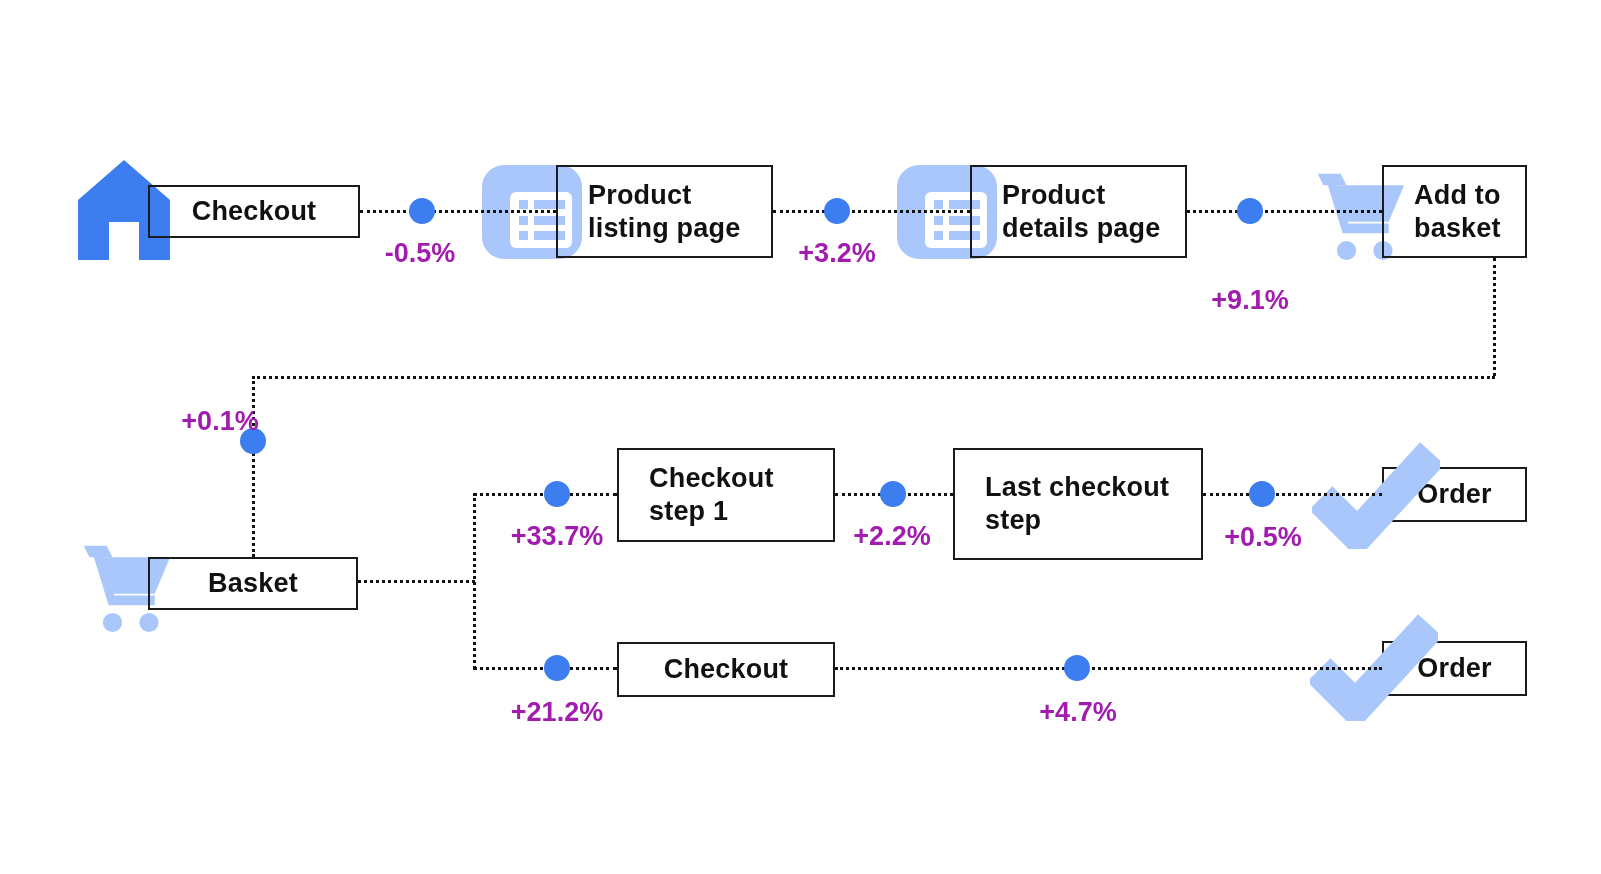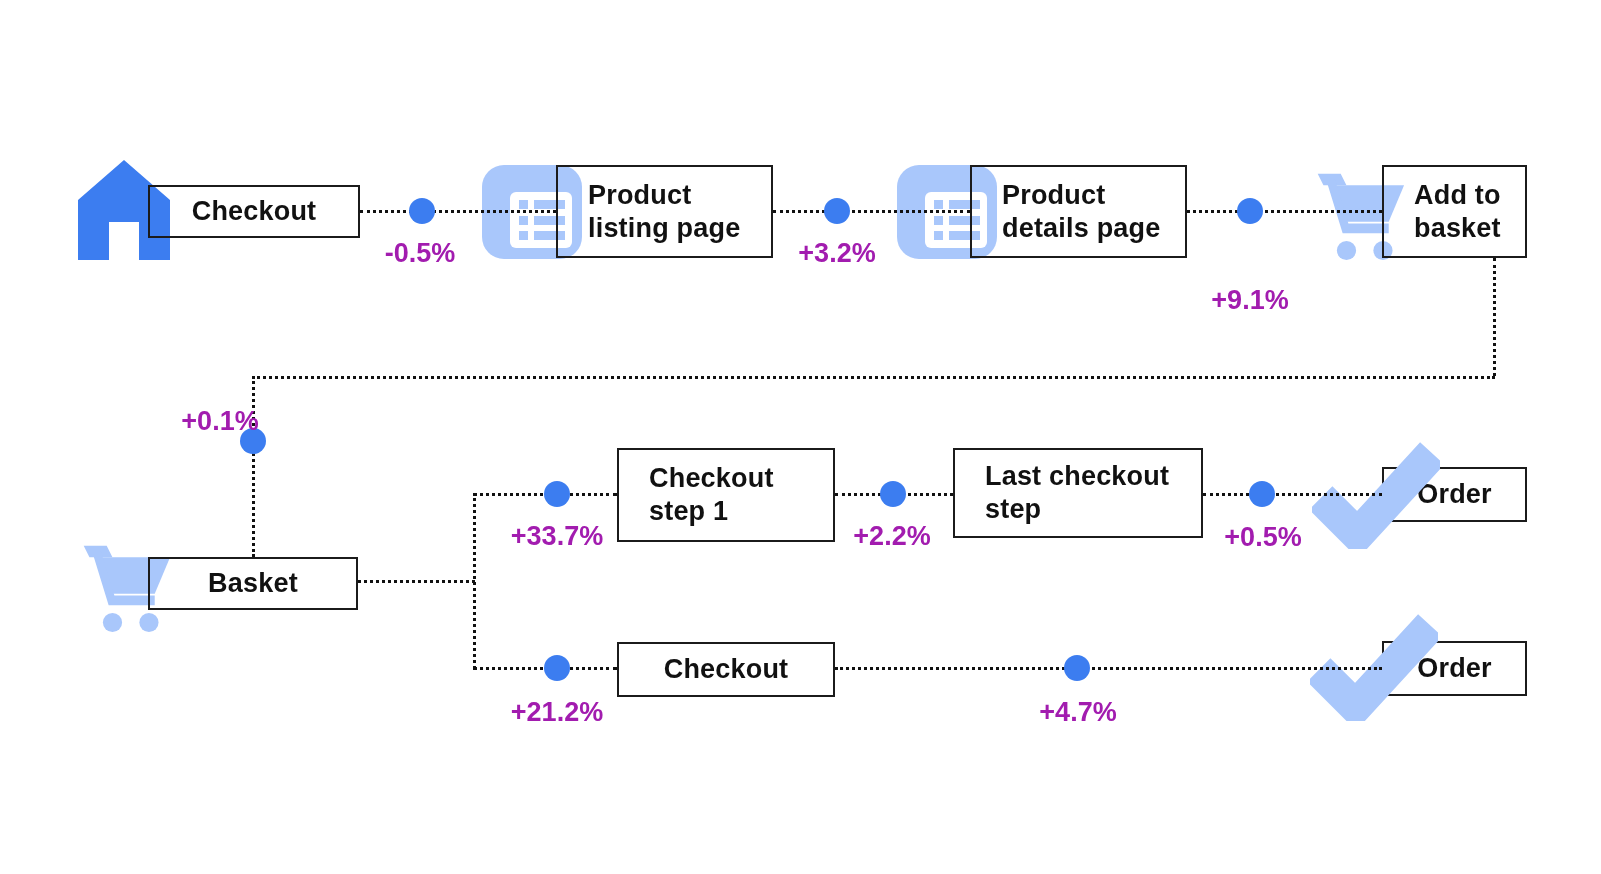--- a/index.html
+++ b/index.html
@@ -224,21 +224,21 @@
     <span class="txt">Basket</span>
   </div>
 
   <div class="box left" style="left:617px; top:448px; width:218px; height:94px;">
     <span class="txt">
       <span>Checkout</span><br>
       <span>step 1</span>
     </span>
   </div>
 
-  <div class="box left" style="left:953px; top:448px; width:250px; height:90px;">
+  <div class="box left" style="left:953px; top:448px; width:250px; height:112px;">
     <span class="txt">
       <span>Last checkout</span><br>
       <span>step</span>
     </span>
   </div>
 
   <div class="box center" style="left:1382px; top:467px; width:145px; height:55px;">
     <span class="txt">Order</span>
   </div>
 

